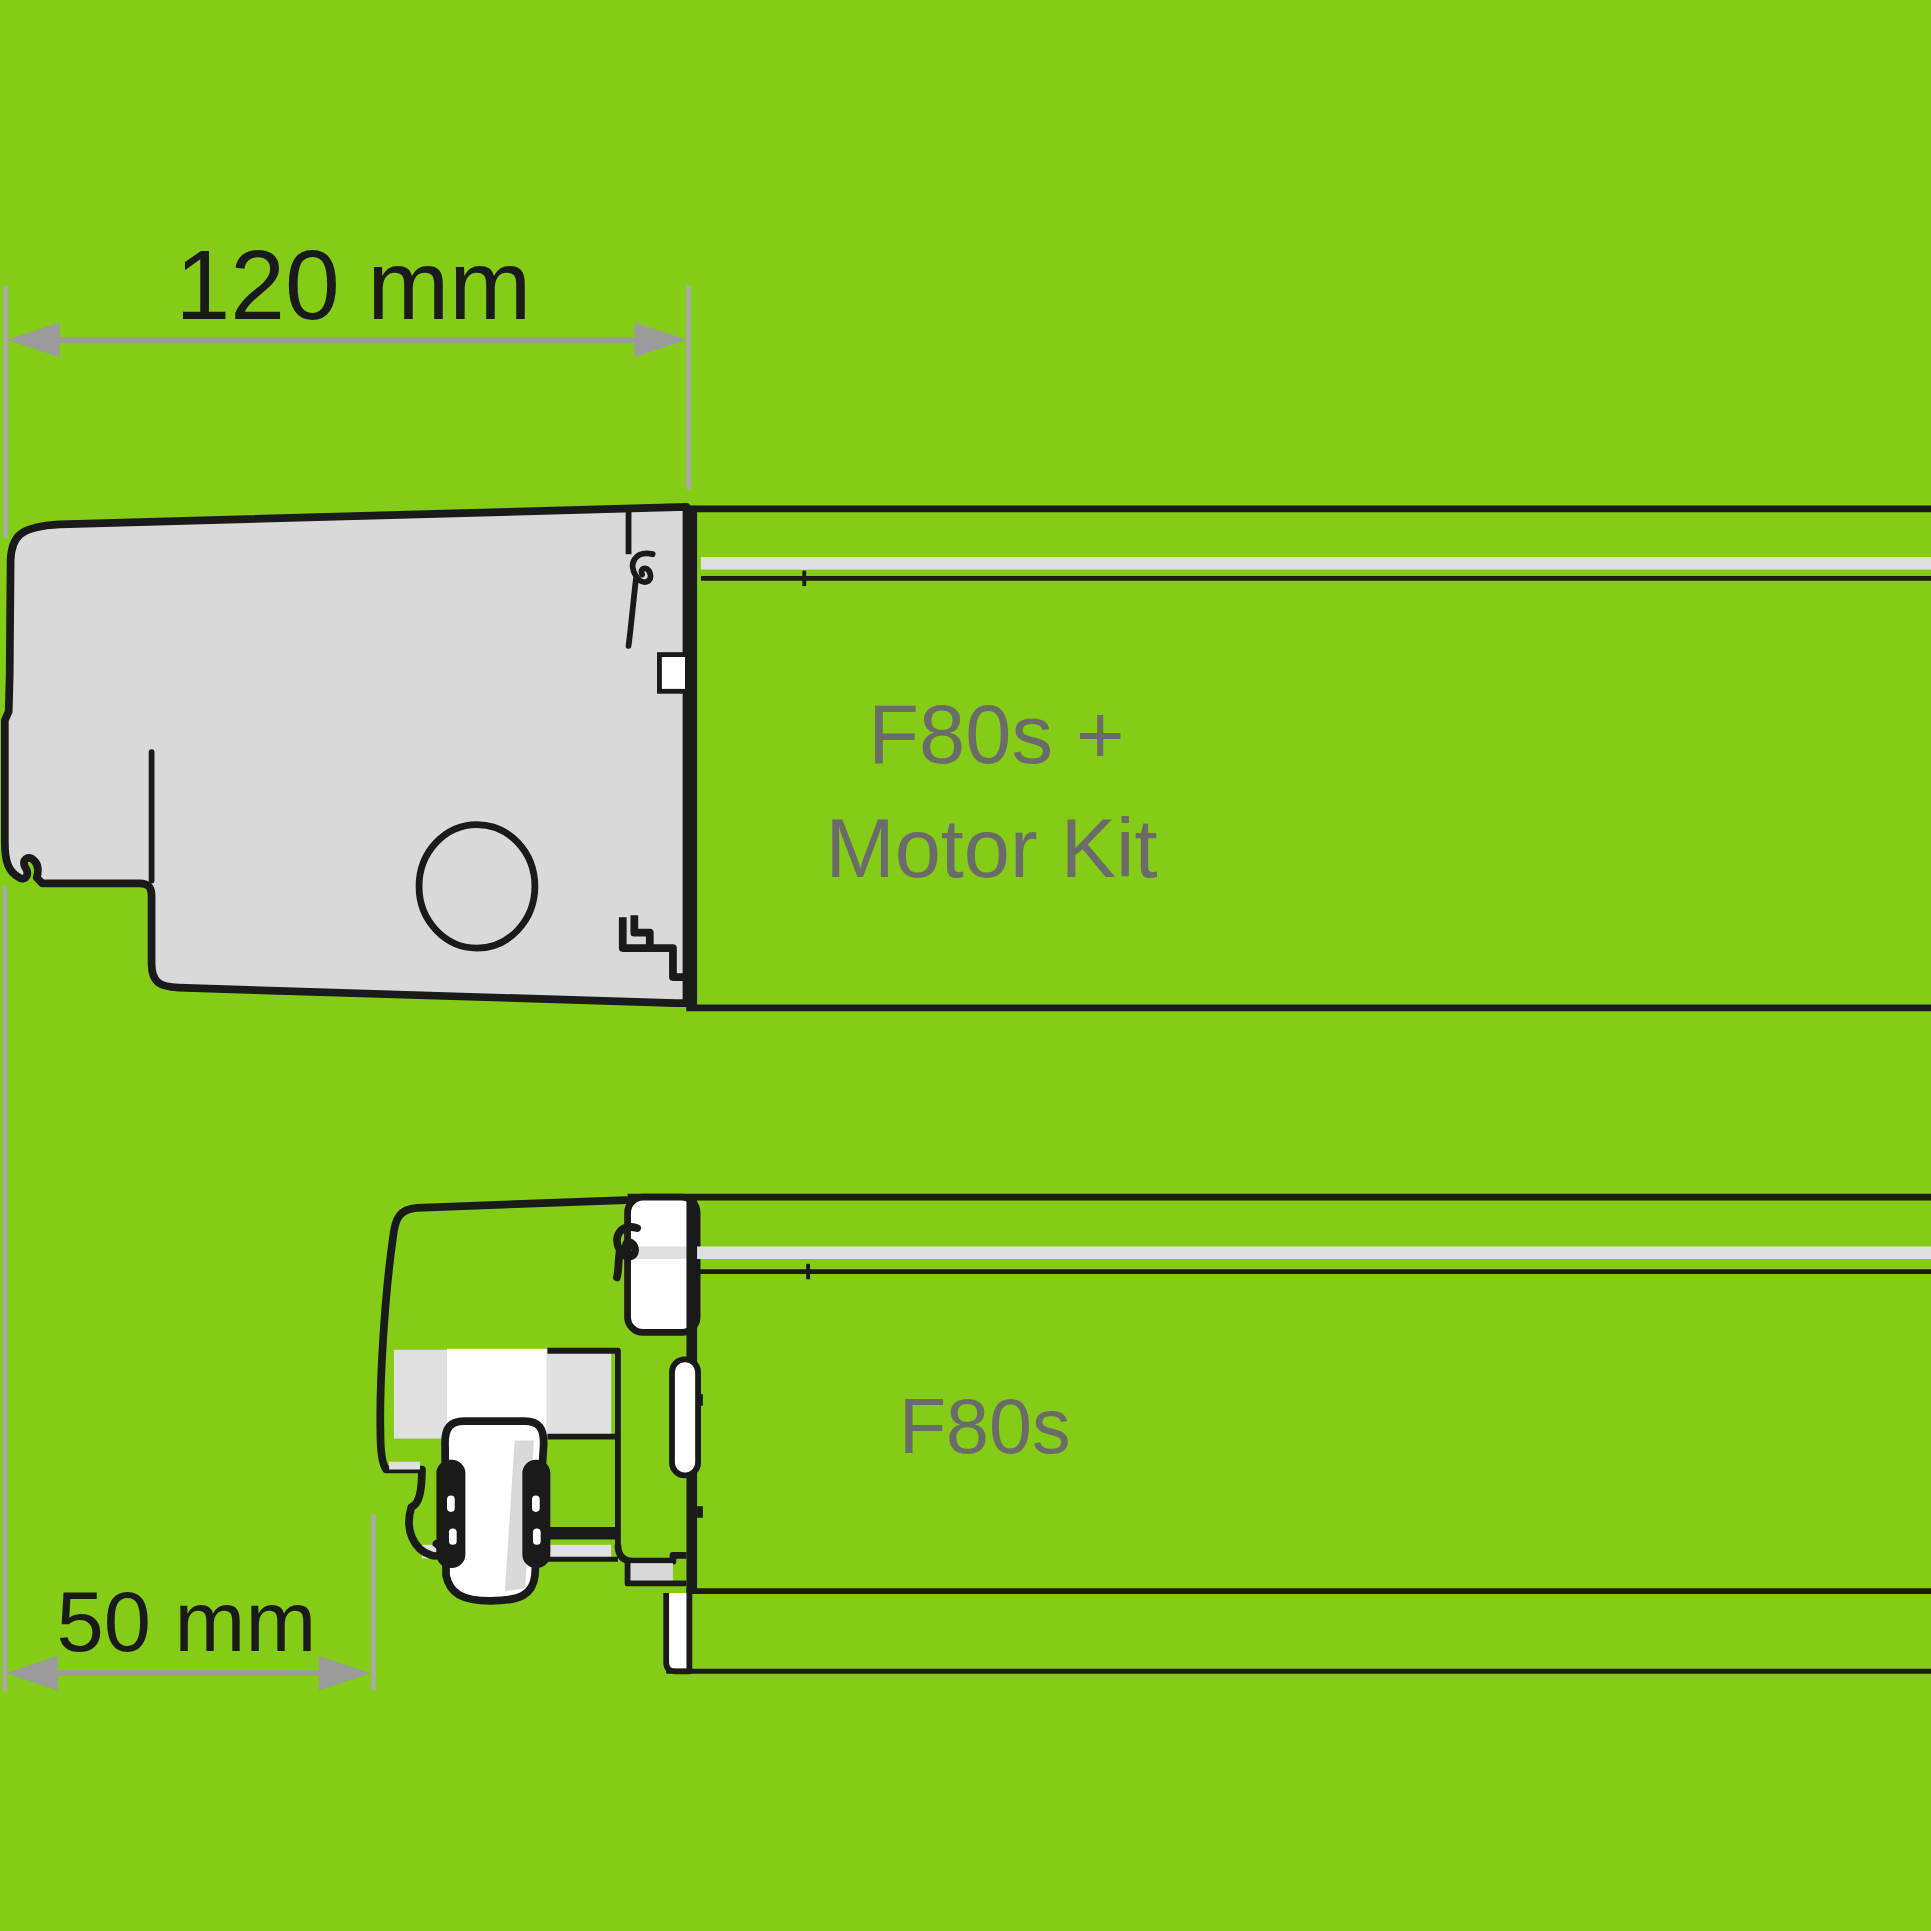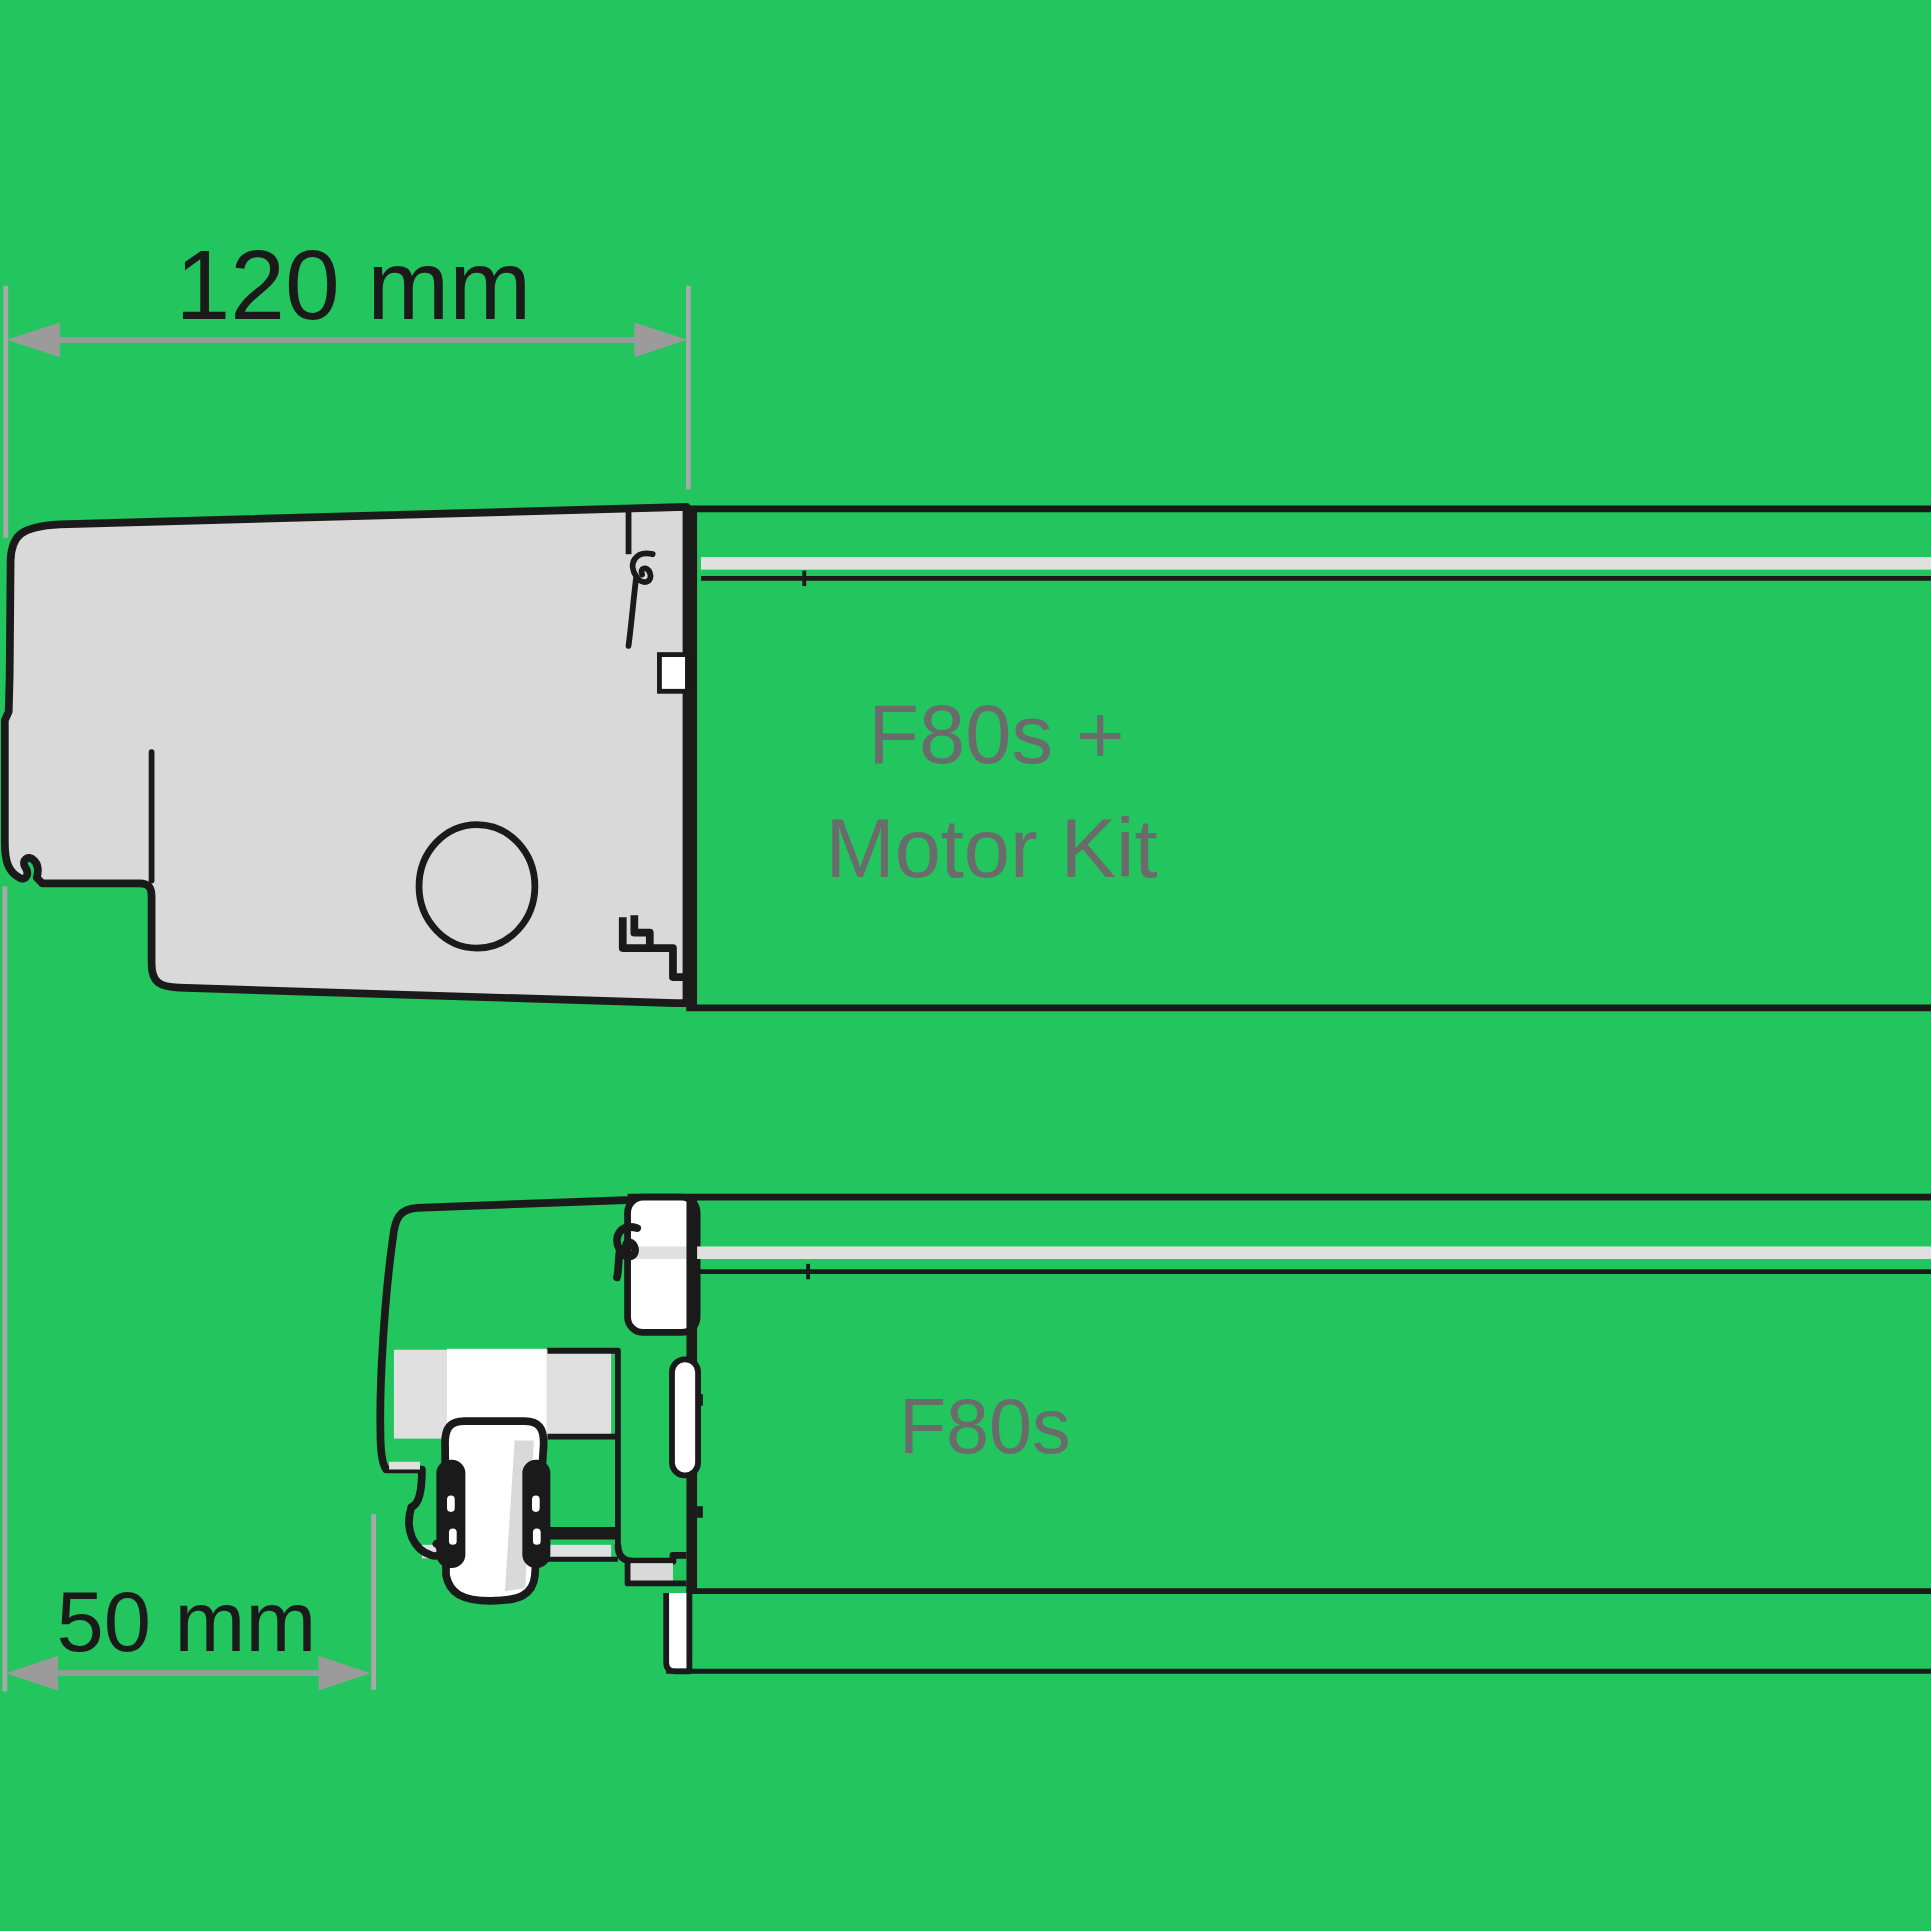--- a/index.html
+++ b/index.html
@@ -1,17 +1,17 @@
 <!DOCTYPE html>
 <html><head>
 <meta charset="utf-8">
 <style>
   html,body{margin:0;padding:0;background:#ffffff;}
   body{width:1931px;height:1931px;}
-  .stage{position:relative;width:1931px;height:1931px;background:#22c55e;overflow:hidden;}
+  .stage{position:relative;width:1931px;height:1931px;background:#84cc16;overflow:hidden;}
   svg{display:block;width:1931px;height:1931px;}
   .dim-text{font-family:"Liberation Sans", sans-serif;font-weight:400;fill:#1a1a1a;}
   .label-text{font-family:"Liberation Sans", sans-serif;font-weight:400;fill:#6b6b6b;}
   .blk{stroke:#1a1a1a;fill:none;}
   .ext{stroke:#a9a9a9;fill:none;}
   .dim{stroke:#9b9b9b;fill:none;}
   .head{fill:#9b9b9b;stroke:none;}
 </style>
 </head>
 <body>

